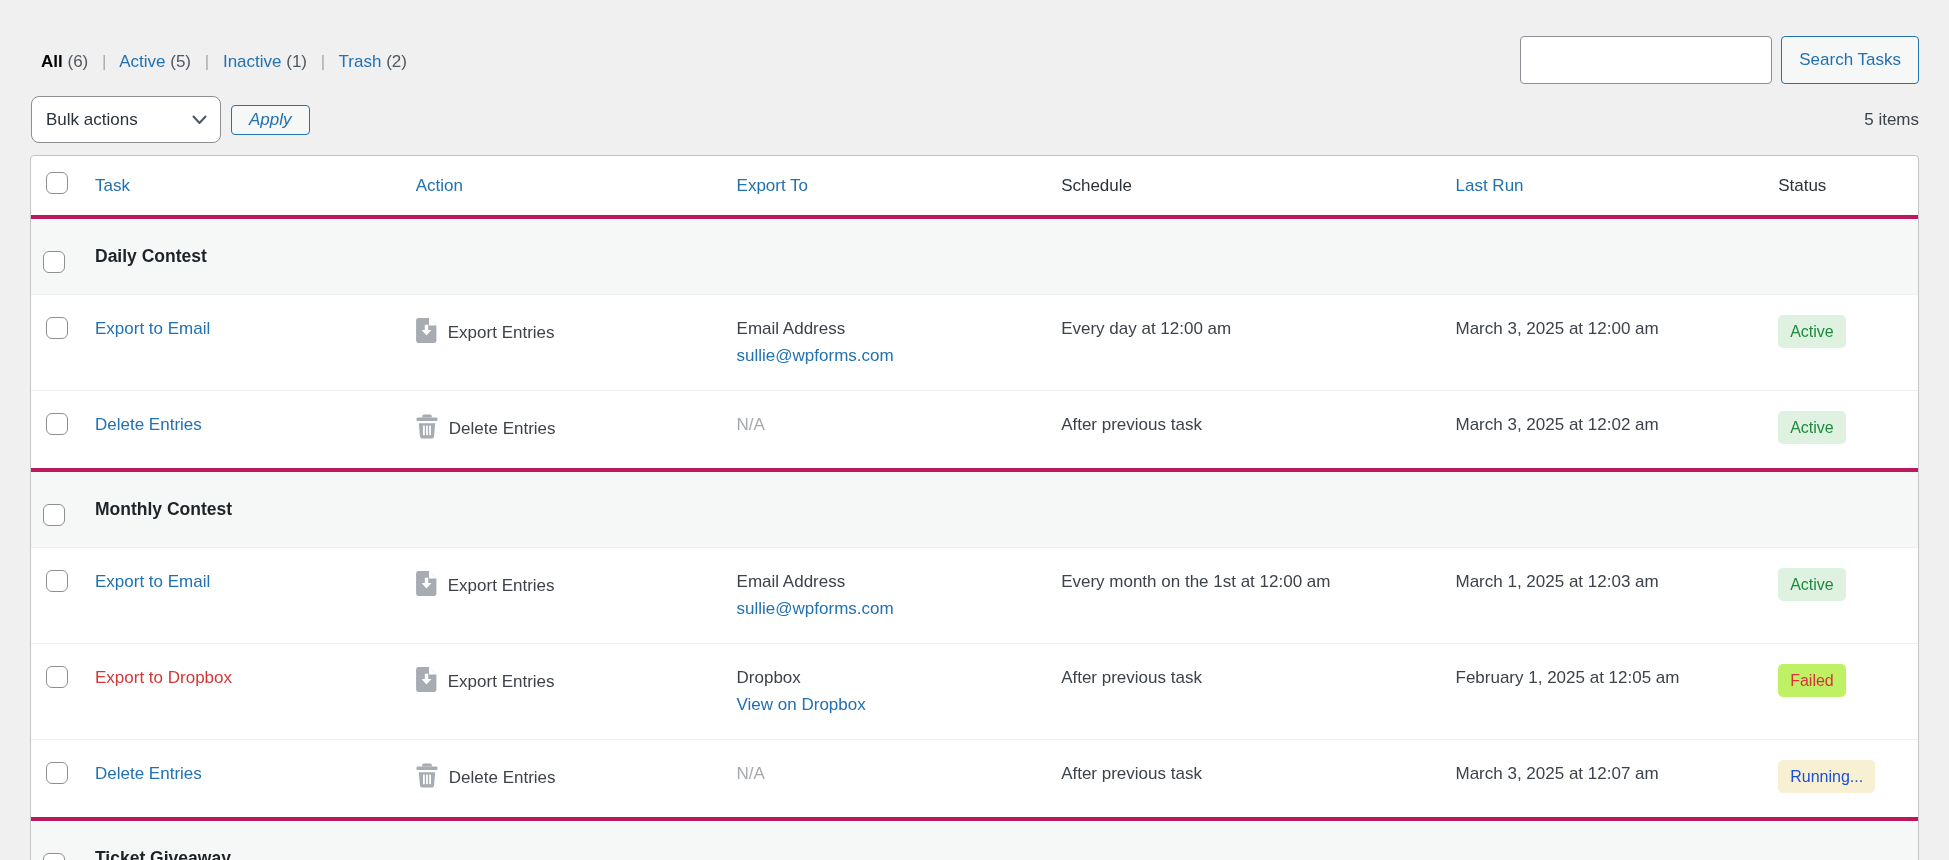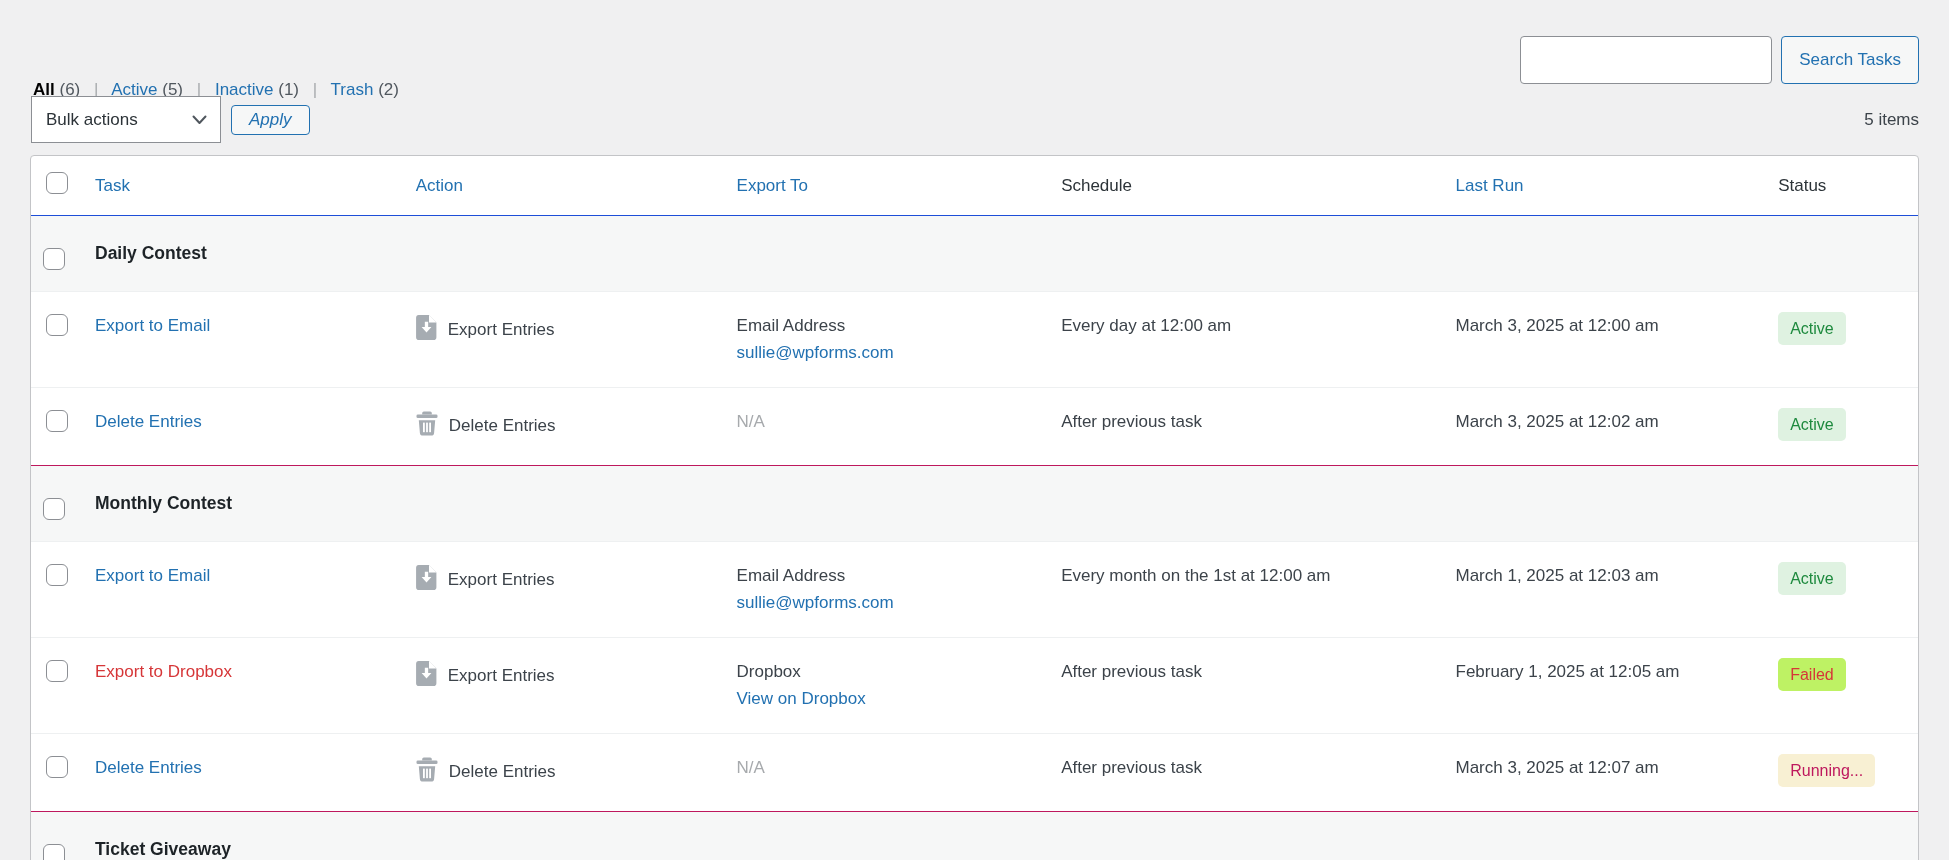--- a/index.html
+++ b/index.html
@@ -7,21 +7,21 @@
   body {
     background:#f0f0f1;
     font-family:"Liberation Sans","DejaVu Sans",sans-serif;
     color:#3c434a;
     font-size:17px;
     position:relative;
   }
   a { text-decoration:none; cursor:pointer; }
 
   
-  .filters { position:absolute; top:52px; left:33px; font-size:17px;margin-top:28px; }
+  .filters { position:absolute; top:52px; left:41px; font-size:17px; }
   .filters .f-current { font-weight:700; color:#000; }
   .filters a.f-link { color:#2271b1; }
   .filters .count { color:#50575e; }
   .filters .sep { color:#a7aaad; margin:0 9px; }
 
   
   .search-box { position:absolute; top:36px; right:30px; display:flex; gap:9px; }
   .search-input {
     width:252px; height:48px; background:#fff;
     border:1px solid #8c8f94; border-radius:4px;
@@ -33,21 +33,21 @@
     background:#f6f7f7; color:#2271b1;
     border:1px solid #2271b1; border-radius:4px; cursor:pointer;
   }
 
   
   .controls { position:absolute; top:96px; left:31px; right:30px;
               display:flex; align-items:center; justify-content:space-between; }
   .controls-left { display:flex; gap:10px; align-items:center; }
   .select-ctrl {
     height:47px; min-width:190px; background:#fff;
-    border:1px solid #8c8f94; border-radius:0;
+    border:1px solid #8c8f94; border-radius:8px;
     display:flex; align-items:center; justify-content:space-between;
     padding:0 13px 0 14px; font-size:17px; color:#2c3338; cursor:pointer;
   }
   .select-ctrl .chev { margin-left:26px; display:flex; }
   .apply-btn { height:30px;font-style:italic; }
   .items-count { font-size:17px; color:#3c434a; }
 
   
   .table-wrap {
     position:absolute; top:155px; left:30px; right:30px;
@@ -68,21 +68,21 @@
   }
   thead th.sortable a { color:#2271b1; }
   td { padding:24px 12px; vertical-align:top; font-size:17px; }
   td.cb-cell, th.cb-cell { padding:0 0 0 15px; width:52px; vertical-align:top; }
   thead th.cb-cell { vertical-align:middle; padding-top:0; }
   thead .cb { margin-top:0; }
   tbody td.cb-cell .cb { margin-top:22px; }
   tr.group-row td.cb-cell .cb { margin-top:16px; }
 
   tr.task-row { border-top:1px solid #eef0f1; }
-  tr.group-row { background:#f6f7f7; border-top:1px solid #be185d; }
+  tr.group-row { background:#f6f7f7; border-top:4px solid #be185d; }
   tr.group-row td { padding:16px 12px; font-weight:700; font-size:17.5px; color:#1d2327; vertical-align:middle; }
 
   .cb {
     display:inline-block; width:22px; height:22px;
     background:#fff; border:1.5px solid #8c8f94; border-radius:6px; cursor:pointer;
   }
 
   a.task-link { color:#2271b1; }
   a.task-link.danger { color:#d63638; }
   .action-cell { display:flex; align-items:flex-end; gap:11px; }
@@ -90,21 +90,21 @@
   .muted { color:#a7aaad; }
   .subline { margin-top:7px; }
   .subline a { color:#2271b1; }
 
   .badge {
     display:inline-block; padding:7px 12px; border-radius:5px;
     font-size:16px; line-height:1.2; margin-top:-4px;
   }
   .badge.active   { background:#dff2e1; color:#1e8a3e; }
   .badge.failed   { background:#bef264; color:#d63638; }
-  .badge.running  { background:#f8f0d3; color:#be185d; }
+  .badge.running  { background:#f8f0d3; color:#1d4ed8; }
 </style>
 </head>
 <body>
 
 <svg width="0" height="0" style="position:absolute">
   <defs>
     <g id="i-file-export">
       <path d="M2.5 0 H12.2 L19.5 7.3 V21.3 A2.7 2.7 0 0 1 16.8 24 H2.7 A2.7 2.7 0 0 1 0 21.3 V2.7 A2.7 2.7 0 0 1 2.5 0 Z" fill="#a6acb2"></path>
       <path d="M12.4 0 L19.5 7.1 H12.4 Z" fill="#ffffff"></path>
       <path d="M8.4 6.5 h3.2 v5 h3.1 l-4.7 5.4 -4.7 -5.4 h3.1 z" fill="#ffffff"></path>

